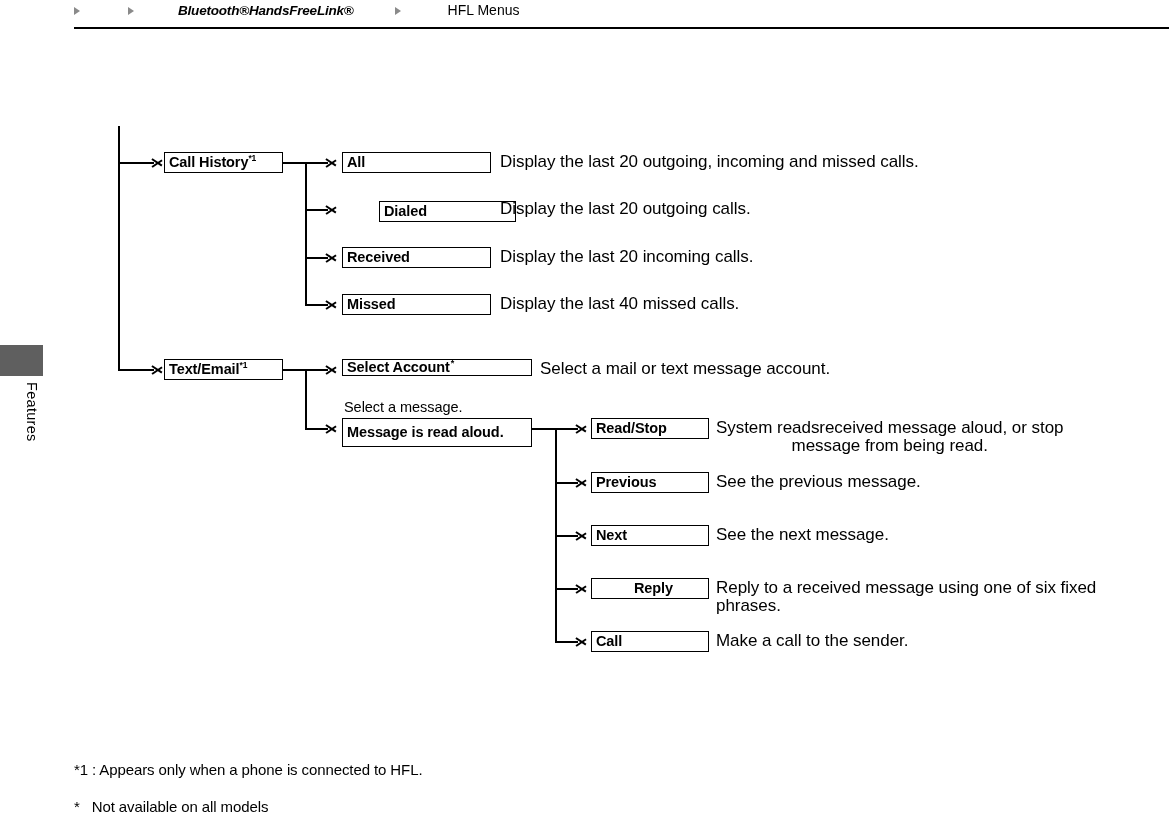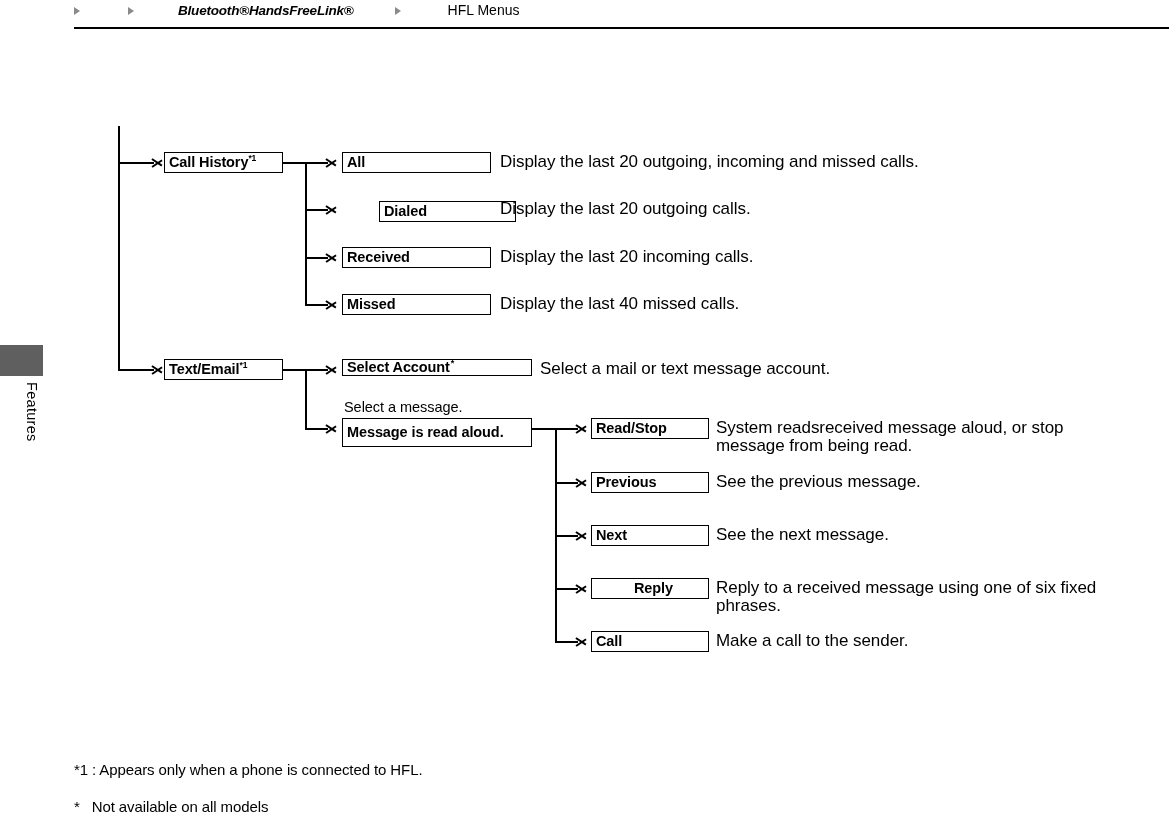--- a/index.html
+++ b/index.html
@@ -297,21 +297,21 @@
 <div class="node-box" style="left:591px; top:525px; width:118px; height:21px;">
   <span>Next</span>
 </div>
 <div class="node-box" style="left:591px; top:578px; width:118px; height:21px;padding-left:42px;">
   <span>Reply</span>
 </div>
 <div class="node-box" style="left:591px; top:631px; width:118px; height:21px;">
   <span>Call</span>
 </div>
 
-<div class="desc" style="left:716px; top:419px;">System readsreceived message aloud, or stop
+<div class="desc" style="left:716px; top:419px;text-align:center;">System readsreceived message aloud, or stop
 message from being read.</div>
 <div class="desc" style="left:716px; top:473px;">See the previous message.</div>
 <div class="desc" style="left:716px; top:526px;">See the next message.</div>
 <div class="desc" style="left:716px; top:579px;">Reply to a received message using one of six fixed
 phrases.</div>
 <div class="desc" style="left:716px; top:632px;">Make a call to the sender.</div>
 
 <div id="footnote-1">*1 :  Appears only when a phone is connected to HFL.</div>
 <div id="footnote-2">
   <span class="fstar">*</span><span>Not available on all models</span>

